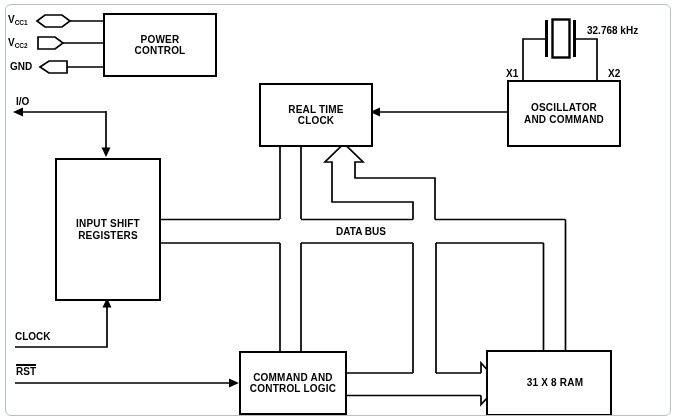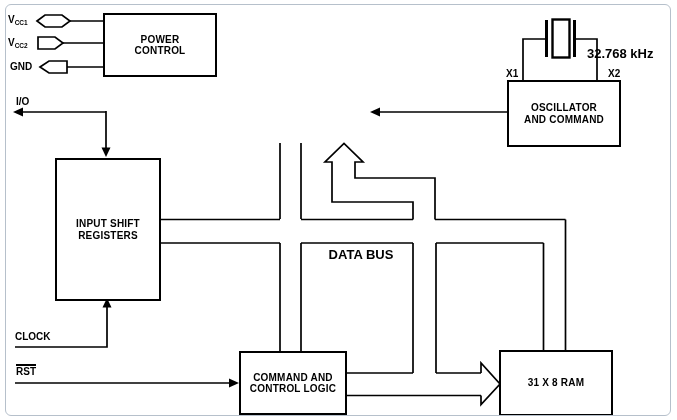--- a/index.html
+++ b/index.html
@@ -16,21 +16,21 @@
     position:absolute;border:2px solid #000;background:#fff;
     display:flex;flex-direction:column;align-items:center;justify-content:center;
     text-align:center;font-weight:bold;font-size:10px;line-height:11.5px;color:#000;
     letter-spacing:0.2px;
   }
   .lbl{
     position:absolute;font-weight:bold;color:#000;font-size:10px;line-height:11px;
     white-space:nowrap;
   }
   .sub{font-size:6.5px;position:relative;top:2px;letter-spacing:0;}
-  .buslbl{font-size:13px;margin-top:23px;}
+  .buslbl{font-size:10px;}
   .overline{text-decoration:overline;text-decoration-thickness:1.5px;}
 </style>
 </head>
 <body>
 
 <div id="canvas">
 
   <svg class="wires" width="677" height="420" viewBox="0 0 677 420" fill="none" stroke="#000" stroke-width="1.7">
 
     <g>
@@ -112,32 +112,36 @@
   <div class="block" style="left:103px;top:13px;width:110px;height:60px;">
     <span>POWER</span>
     <span>CONTROL</span>
   </div>
 
   <div class="block" style="left:507px;top:80px;width:110px;height:63px;text-align:center;">
     <span>OSCILLATOR</span>
     <span>AND COMMAND</span>
   </div>
 
+  <div class="block" style="left:259px;top:83px;width:110px;height:60px;">
+    <span>REAL TIME</span>
+    <span>CLOCK</span>
+  </div>
 
   <div class="block" style="left:55px;top:158px;width:102px;height:139px;">
     <span>INPUT SHIFT</span>
     <span>REGISTERS</span>
   </div>
 
   <div class="block" style="left:239px;top:351px;width:104px;height:60px;text-align:center;">
     <span>COMMAND AND</span>
     <span>CONTROL LOGIC</span>
   </div>
 
-  <div class="block" style="left:499px;top:350px;width:110px;height:62px;">
+  <div class="block" style="left:486px;top:350px;width:110px;height:62px;padding-left:12px;">
     <span>31 X 8 RAM</span>
   </div>
 
   <div class="lbl" style="left:8px;top:14px;">
     <span>V</span><span class="sub">CC1</span>
   </div>
   <div class="lbl" style="left:8px;top:37px;">
     <span>V</span><span class="sub">CC2</span>
   </div>
   <div class="lbl" style="left:10px;top:61px;">GND</div>

